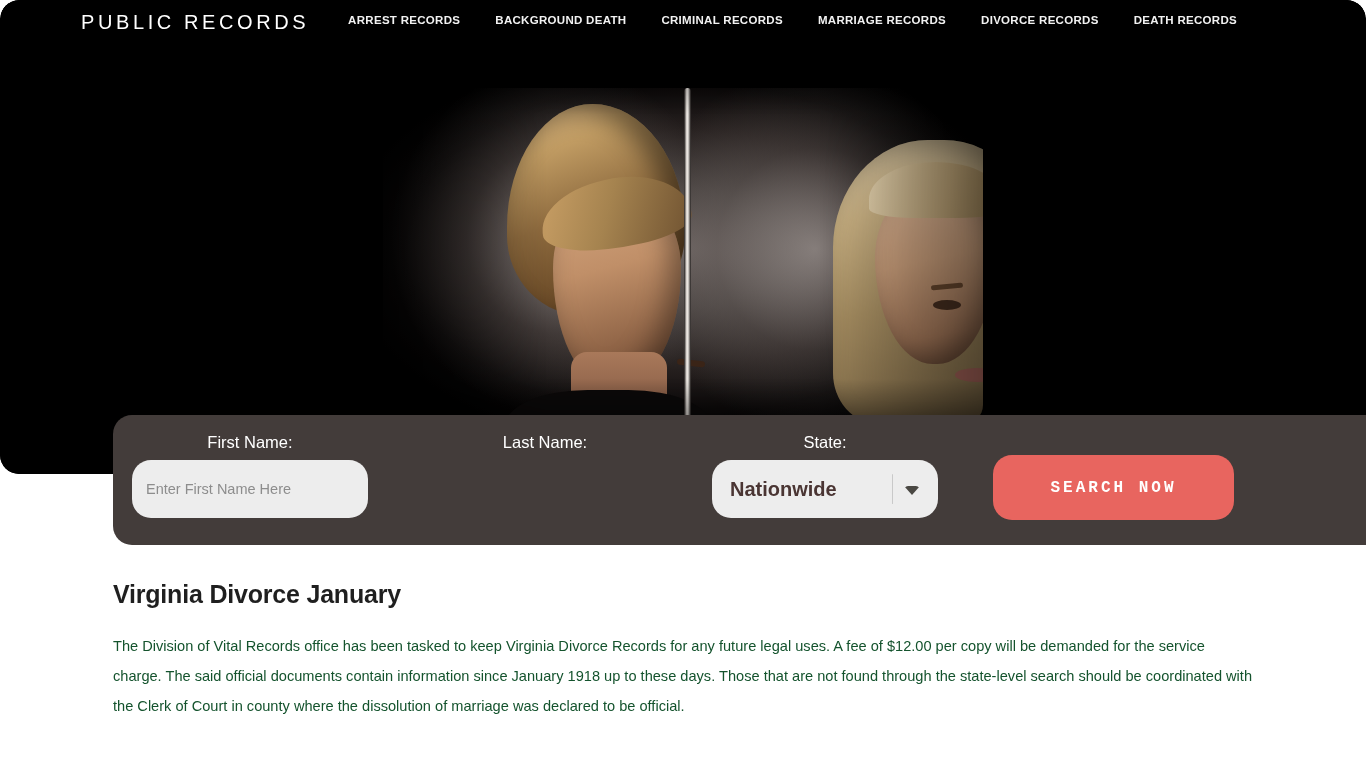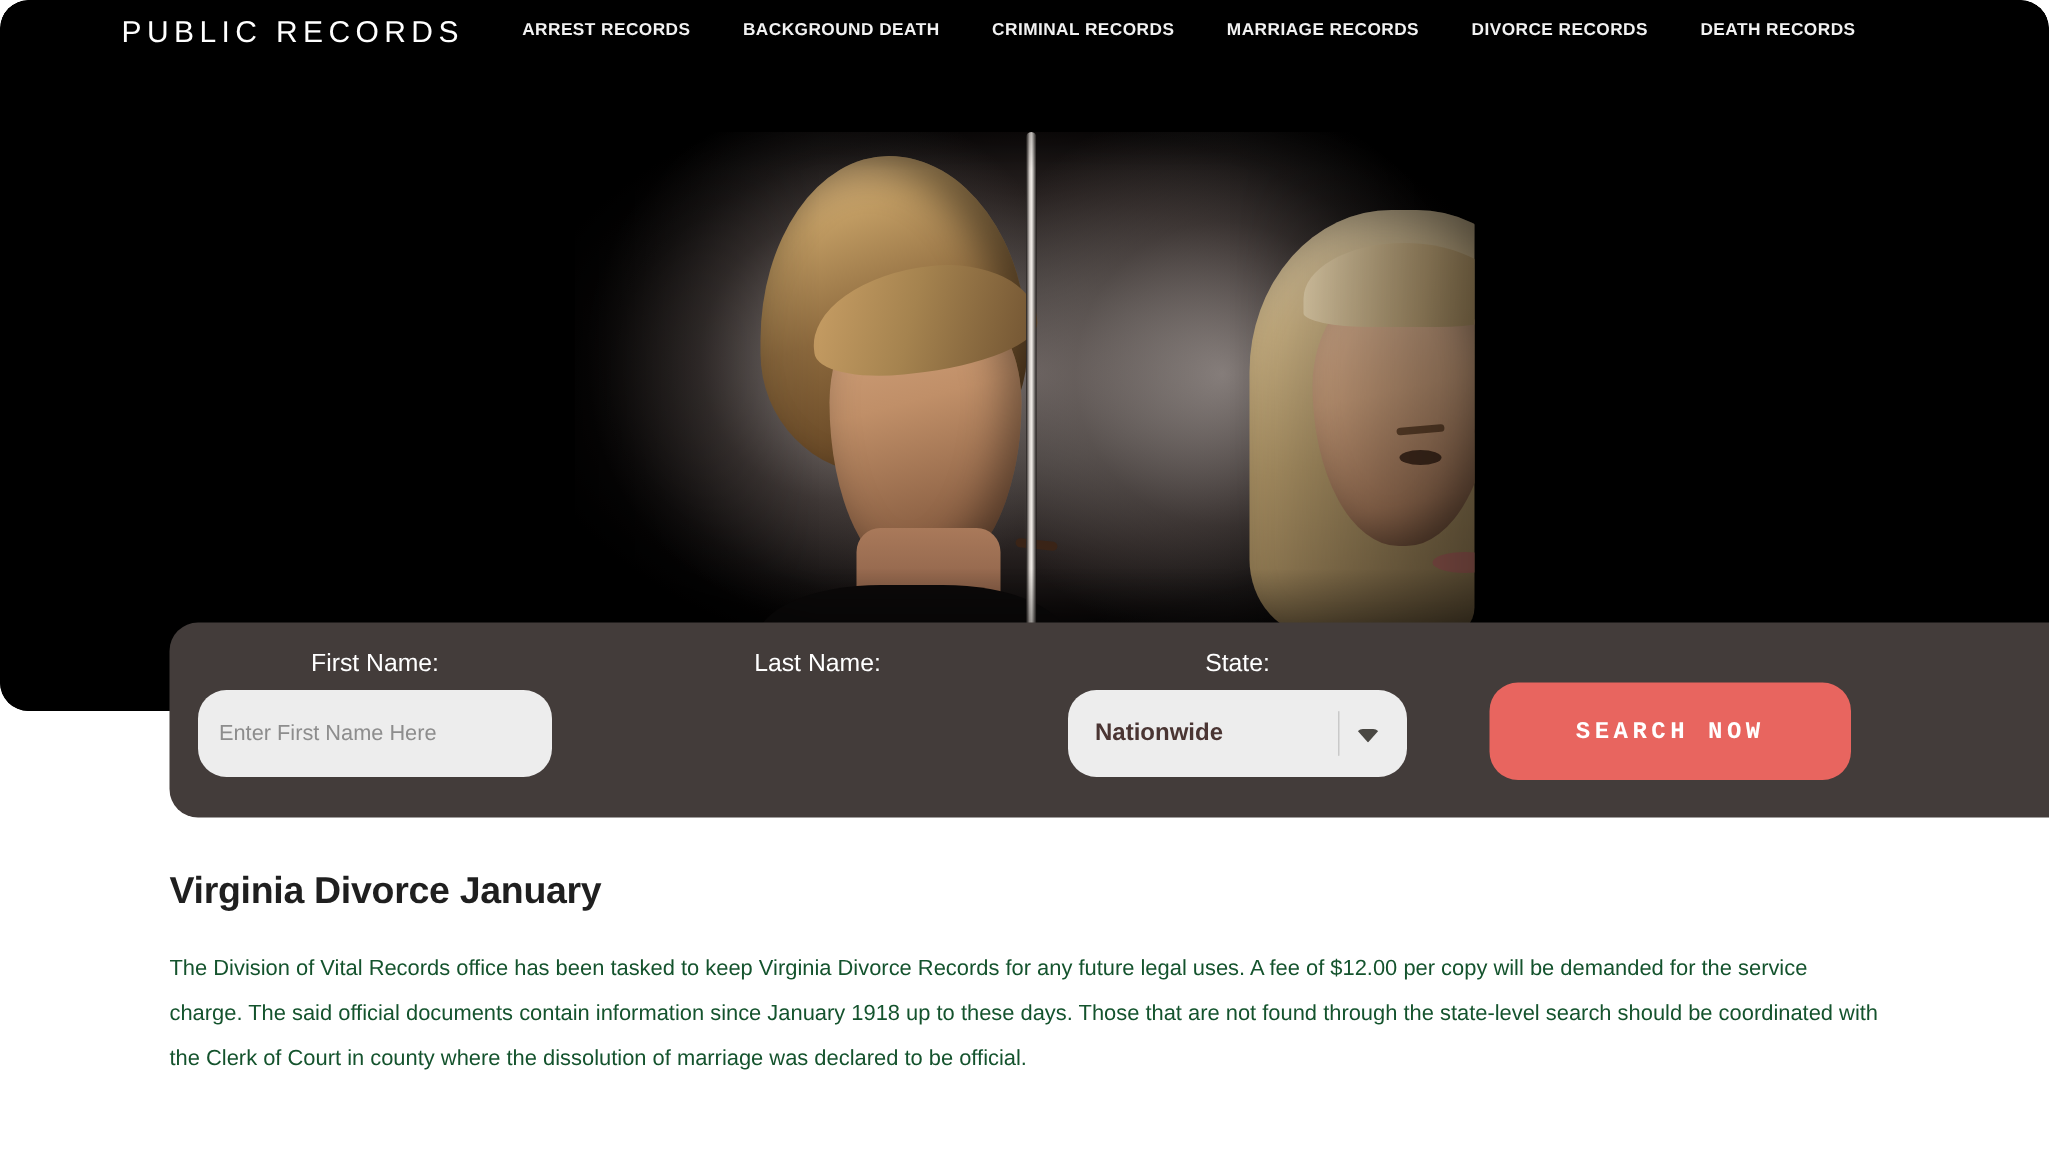--- a/index.html
+++ b/index.html
@@ -204,21 +204,21 @@
   .select-wrap {
     position: relative;
     width: 226px; height: 58px;
     background: #ededed;
     display: flex;
     align-items: center;
     cursor: pointer;
   }
   .select-value {
     padding-left: 18px;
-    font-size: 16px;
+    font-size: 20px;
     font-weight: 700;
     color: #4a3533;
   }
   .select-sep {
     position: absolute;
     right: 45px; top: 14px;
     width: 1px; height: 30px;
     background: #c9c9c9;
   }
   .select-arrow {

